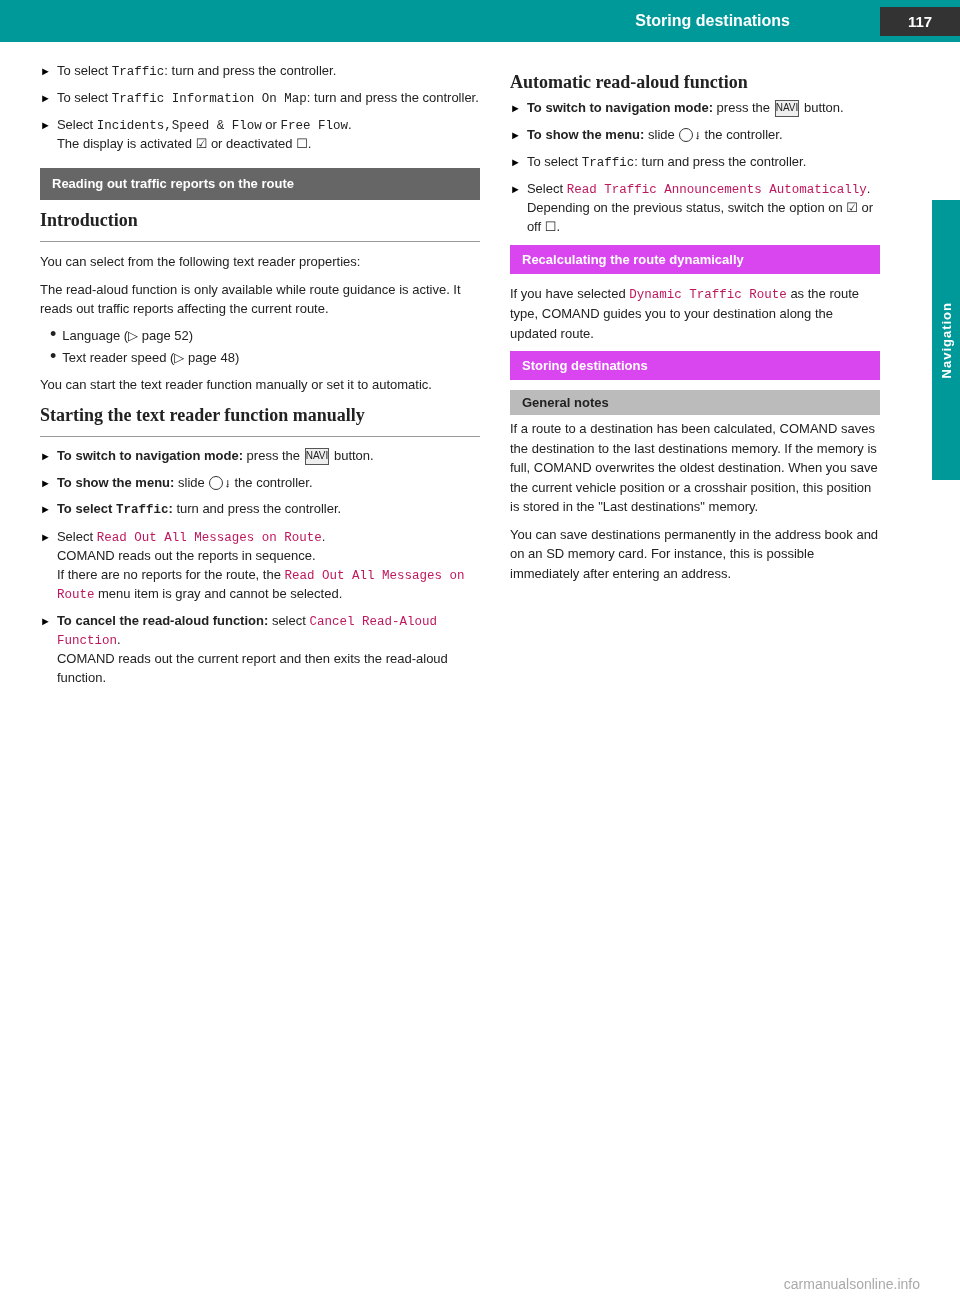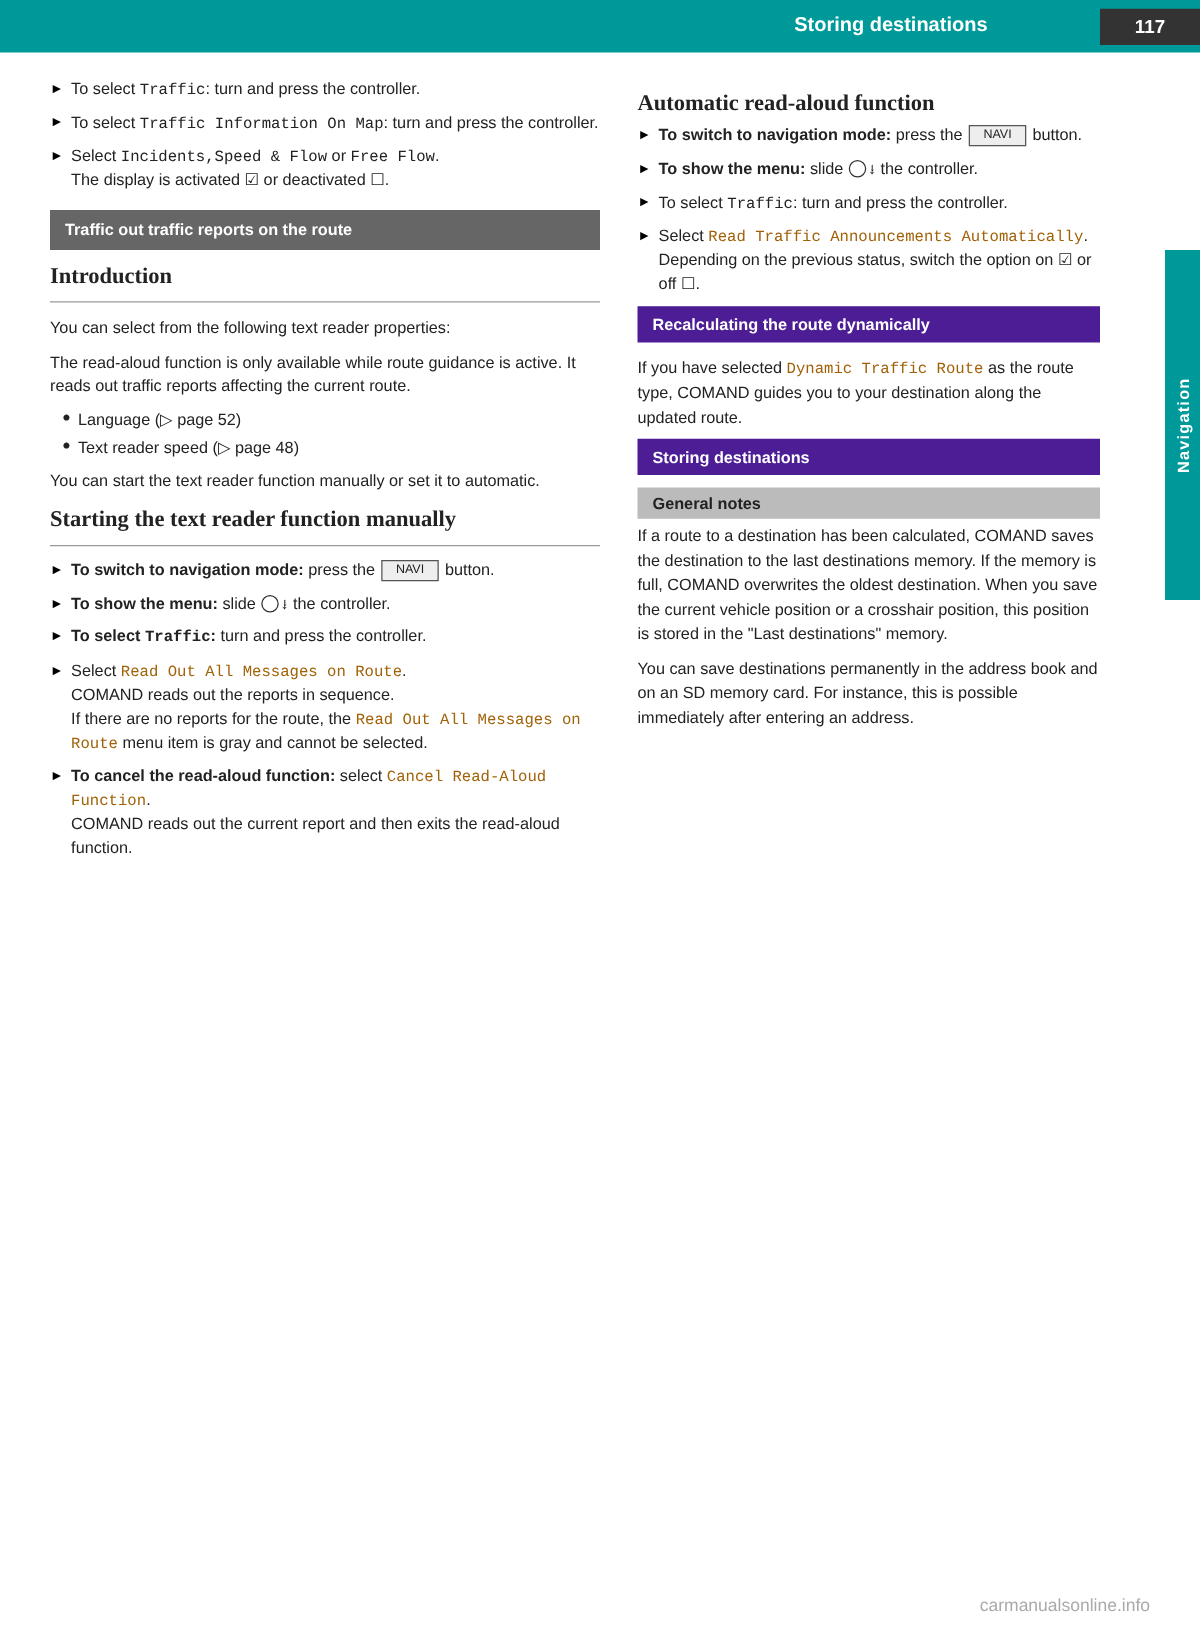--- a/index.html
+++ b/index.html
@@ -94,35 +94,35 @@
       font-size: 13px;
       line-height: 1.45;
     }
     code, .code {
       font-family: 'Courier New', monospace;
       font-size: 12.5px;
     }
     .code-teal {
       font-family: 'Courier New', monospace;
       font-size: 12.5px;
-      color: #a16207;
+      color: #be185d;
     }
 
     
     .section-box {
       background: #666;
       color: #fff;
       font-size: 13px;
       font-weight: bold;
       padding: 7px 12px;
       margin: 14px 0 10px 0;
       line-height: 1.4;
     }
     .section-box-teal {
-      background: #4c1d95;
+      background: #d946ef;
       color: #fff;
       font-size: 13px;
       font-weight: bold;
       padding: 7px 12px;
       margin: 3px 0 10px 0;
     }
     .section-box-light {
       background: #bbb;
       color: #222;
       font-size: 13px;
@@ -166,21 +166,21 @@
     .dot-bullet {
       font-size: 18px;
       line-height: 1;
       margin-top: -2px;
     }
 
     
     .navi-btn {
       display: inline-block;
       border: 1px solid #555;
-      padding: 0px 11px;
+      padding: 0px 0;
       font-size: 10px;
       font-family: Arial, sans-serif;
       background: #eee;
       margin: 0 1px;
       vertical-align: middle;
     }
 
     
     .slide-icon {
       display: inline-block;
@@ -233,21 +233,21 @@
     <div class="bullet-item">
       <span class="bullet-arrow">►</span>
       <span class="bullet-text">To select <code>Traffic Information On Map</code>: turn and press the controller.</span>
     </div>
     <div class="bullet-item">
       <span class="bullet-arrow">►</span>
       <span class="bullet-text">Select <code>Incidents,Speed &amp; Flow</code> or <code>Free Flow</code>.<br>The display is activated ☑ or deactivated ☐.</span>
     </div>
 
     <div class="section-box">
-      <span>Traffic out traffic reports on the route</span>
+      <span>Reading out traffic reports on the route</span>
     </div>
 
     <div class="subheading">Introduction</div>
     <hr class="divider">
 
     <p class="para">You can select from the following text reader properties:</p>
     <p class="para">The read-aloud function is only available while route guidance is active. It reads out traffic reports affecting the current route.</p>
 
     <div class="dot-list">
       <div class="dot-item">

